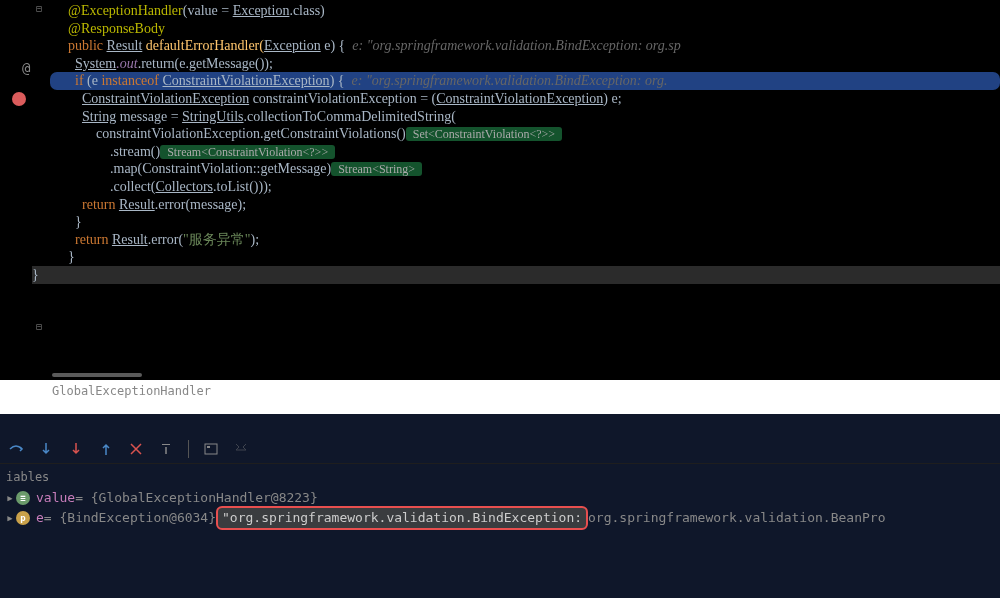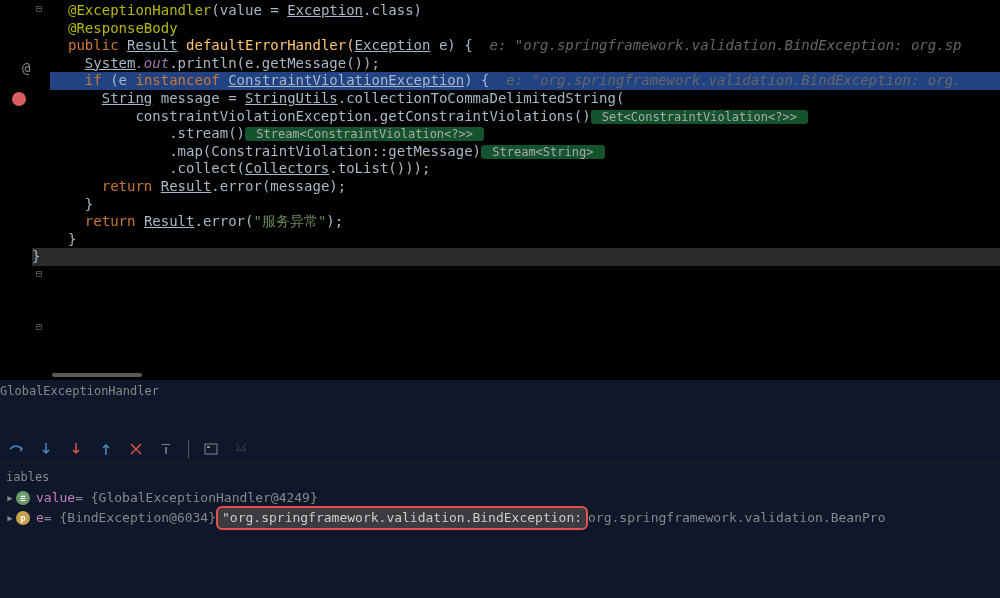--- a/index.html
+++ b/index.html
@@ -37,23 +37,25 @@
     .code-area {
       margin-left: 50px;
       padding-top: 2px;
     }
     .line {
       height: 17.6px;
       line-height: 17.6px;
       white-space: pre;
       position: relative;
       padding-left: 18px;
+      font-family: Liberation Serif, serif;
     }
     .line.highlighted {
       background: #214283;
+      border-radius: 7px;
     }
     .kw { color: #cc7832; }
     .ann { color: #bbb800; }
     .type { color: #a9b7c6; text-decoration: underline; }
     .method { color: #ffc66d; }
     .str { color: #6a8759; }
     .field { color: #9876aa; font-style: italic; }
     .paren { color: #a9b7c6; }
     .param { color: #a9b7c6; }
     .hint {
@@ -76,23 +78,24 @@
     .scrollbar-thumb {
       position: absolute;
       left: 52px;
       width: 90px;
       height: 4px;
       background: #5a5a5a;
       border-radius: 2px;
       top: 3px;
     }
     .breadcrumb {
-      background: #0f172a;
+      background: #ffffff;
       height: 34px;
       line-height: 22px;
+      padding-left: 52px;
       color: #888;
       font-size: 12px;
     }
     .debug-panel {
       background: #0f172a;
       height: 196px;
     }
     .toolbar {
       height: 30px;
       display: flex;
@@ -172,22 +175,23 @@
     <span class="at-symbol">@</span>
     <div class="breakpoint" style="top:92px"></div>
     <span class="fold-icon" style="top:3px">⊟</span>
     <span class="fold-icon" style="top:268px">⊟</span>
     <span class="fold-icon" style="top:321px">⊟</span>
   </div>
   <div class="code-area">
     <div class="line"><span class="ann">@ExceptionHandler</span><span class="paren">(</span><span class="param">value = </span><span class="type">Exception</span><span class="paren">.class)</span></div>
     <div class="line"><span class="ann">@ResponseBody</span></div>
     <div class="line"><span class="kw">public </span><span class="type">Result</span><span class="method"> defaultErrorHandler(</span><span class="type">Exception</span><span class="paren"> e) {</span><span class="inline-debug">  e: "org.springframework.validation.BindException: org.sp</span></div>
-    <div class="line">  <span class="type">System</span><span class="field">.out</span><span class="paren">.println(e.getMessage());</span></div>
+    <div class="line">  <span class="type">System</span><span class="field">.out</span><span class="paren">.return(e.getMessage());</span></div>
     <div class="line highlighted">  <span class="kw">if </span><span class="paren">(e </span><span class="kw">instanceof </span><span class="type">ConstraintViolationException</span><span class="paren">) {</span><span class="inline-debug">  e: "org.springframework.validation.BindException: org.</span></div>
+    <div class="line">    <span class="type">ConstraintViolationException</span><span class="paren"> constraintViolationException = (</span><span class="type">ConstraintViolationException</span><span class="paren">) e;</span></div>
     <div class="line">    <span class="type">String</span><span class="paren"> message = </span><span class="type">StringUtils</span><span class="paren">.collectionToCommaDelimitedString(</span></div>
     <div class="line">        <span class="paren">constraintViolationException.getConstraintViolations()</span><span class="hint"> Set&lt;ConstraintViolation&lt;?&gt;&gt; </span></div>
     <div class="line">            <span class="paren">.stream()</span><span class="hint"> Stream&lt;ConstraintViolation&lt;?&gt;&gt; </span></div>
     <div class="line">            <span class="paren">.map(ConstraintViolation::getMessage)</span><span class="hint"> Stream&lt;String&gt; </span></div>
     <div class="line">            <span class="paren">.collect(</span><span class="type">Collectors</span><span class="paren">.toList()));</span></div>
     <div class="line">    <span class="kw">return </span><span class="type">Result</span><span class="paren">.error(message);</span></div>
     <div class="line">  <span class="paren">}</span></div>
     <div class="line">  <span class="kw">return </span><span class="type">Result</span><span class="paren">.error(</span><span class="str">"服务异常"</span><span class="paren">);</span></div>
     <div class="line"><span class="paren">}</span></div>
     <div class="line" style="background:#2b2b2b;margin-left:-18px;padding-left:0"><span class="paren">}</span></div>
@@ -248,21 +252,21 @@
         <svg width="16" height="16" viewBox="0 0 16 16">
           <path d="M3 3 L6 6 L3 9 L13 9 L10 6 L13 3" stroke="#888" fill="none"></path>
         </svg>
       </span>
   </div>
   <div class="vars-header">iables</div>
   <div class="var-row">
     <span class="arrow">▸</span>
     <span class="var-icon f">≡</span>
     <span class="var-name">value</span>
-    <span class="var-val"> = {GlobalExceptionHandler@4249}</span>
+    <span class="var-val"> = {GlobalExceptionHandler@8223}</span>
   </div>
   <div class="var-row">
     <span class="arrow">▸</span>
     <span class="var-icon p">p</span>
     <span class="var-name">e</span>
     <span class="var-val"> = {BindException@6034} </span>
     <span class="highlight-box">"org.springframework.validation.BindException:</span>
     <span class="var-val"> org.springframework.validation.BeanPro</span>
   </div>
 </div>

